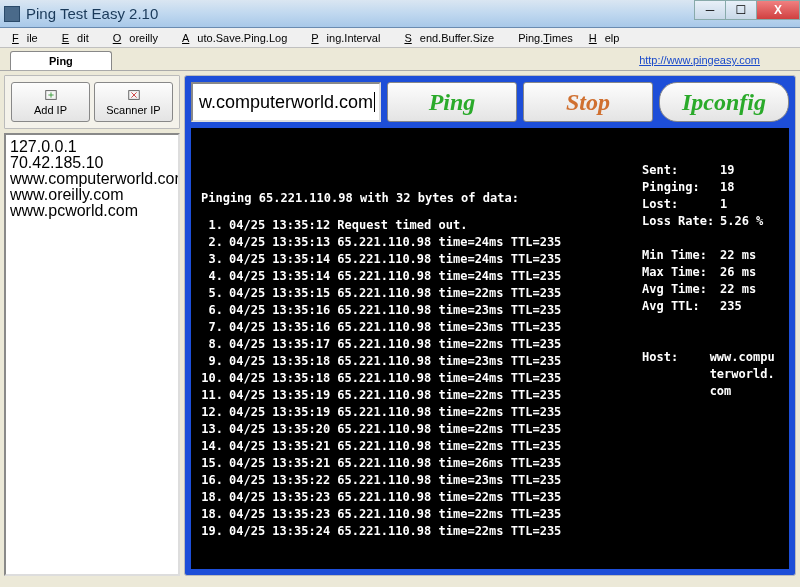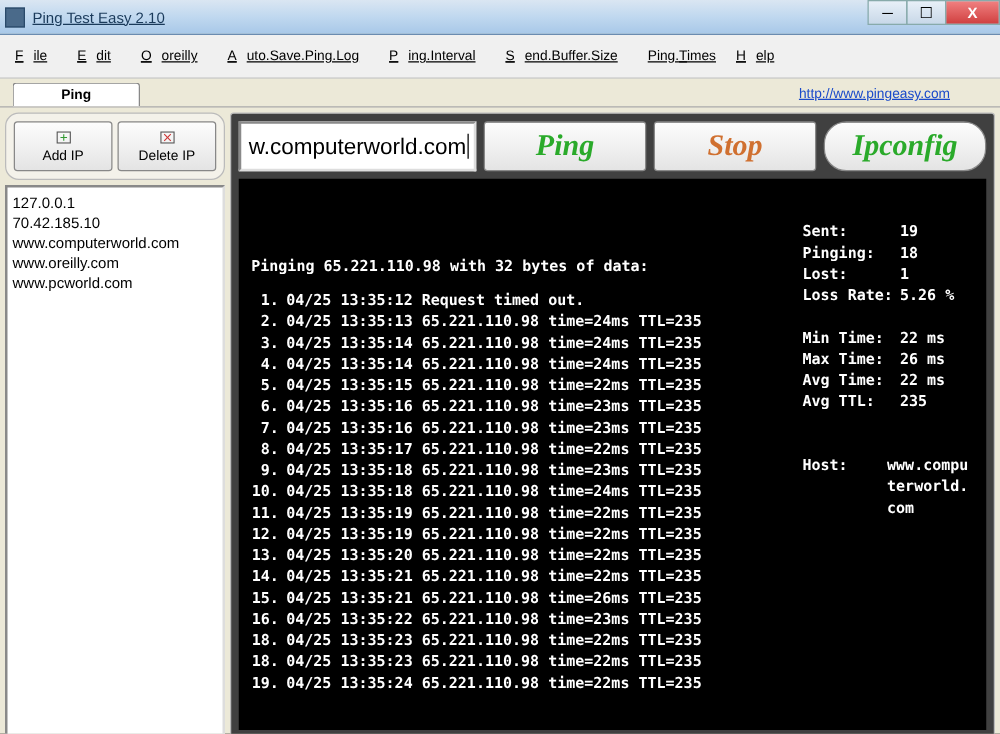--- a/index.html
+++ b/index.html
@@ -1,48 +1,48 @@
 <!DOCTYPE html>
 <html><head>
 <meta charset="utf-8">
 <style>
 * { box-sizing: border-box; margin: 0; padding: 0; }
 body { font-family: Tahoma, Arial, sans-serif; font-size: 11px; background: #ece9d8; width: 800px; height: 587px; overflow: hidden; }
 
 
 .titlebar { height: 28px; background: linear-gradient(to bottom, #dae6f2 0%, #c0d8ef 50%, #a8c8e8 100%); border-bottom: 1px solid #6a8bb0; display: flex; align-items: center; padding: 0 4px; position: relative; }
 .titlebar .icon { width: 16px; height: 16px; background: #4a6a8a; margin-right: 6px; display: inline-block; border: 1px solid #2a4a6a; }
-.titlebar .title { color: #1a3a5a; font-size: 12px; text-decoration: underline; }
+.titlebar .title { color: #1a3a5a; font-size: 15px; }
 .winbtns { position: absolute; right: 0; top: 0; display: flex; height: 20px; }
 .winbtn { width: 32px; height: 20px; border: 1px solid #8aa; background: linear-gradient(to bottom, #e8f0f8, #c8d8e8); display: flex; align-items: center; justify-content: center; font-family: Arial; font-size: 12px; margin-left: -1px; }
 .winbtn.close { width: 44px; background: linear-gradient(to bottom, #f08080, #d04040); color: white; font-weight: bold; }
 
 
-.menubar { height: 35px; background: #f0f0f0; border-bottom: 1px solid #c0c0c0; display: flex; align-items: center; padding: 0 4px; text-decoration: underline; }
+.menubar { height: 20px; background: #f0f0f0; border-bottom: 1px solid #c0c0c0; display: flex; align-items: center; padding: 0 4px; }
 .menubar span { padding: 2px 8px; cursor: default; }
 .menubar span u { text-decoration: underline; }
 
 
 .tabbar { height: 22px; background: #ece9d8; display: flex; align-items: flex-end; padding: 0 10px; }
 .tab { border: 1px solid #888; border-bottom: none; background: #f8f8f8; padding: 3px 38px; margin-right: 2px; font-size: 11px; position: relative; border-radius: 3px 3px 0 0; }
 .tab.active { background: #fff; font-weight: bold; z-index: 2; }
 .tablink { margin-left: auto; margin-right: 30px; color: #1a4aca; text-decoration: underline; padding-bottom: 4px; }
 
 
 .mainrow { display: flex; height: 510px; padding: 4px; gap: 4px; border-top: 1px solid #aaa; }
 
 
 .leftpanel { width: 176px; display: flex; flex-direction: column; gap: 4px; }
-.btnrow { display: flex; gap: 4px; border: 1px solid #bbb; border-radius: 11px; padding: 6px; background: #f4f2ea; }
+.btnrow { display: flex; gap: 4px; border: 1px solid #bbb; border-radius: 1px; padding: 6px; background: #f4f2ea; }
 .toolbtn { flex: 1; height: 40px; border: 1px solid #888; background: linear-gradient(to bottom, #fdfdfd, #e4e4e4); border-radius: 3px; display: flex; flex-direction: column; align-items: center; justify-content: center; font-size: 11px; gap: 2px; }
 .toolbtn .ic { width: 14px; height: 14px; }
-.iplist { flex: 1; border: 2px inset #ddd; background: white; padding: 4px; font-size: 12px; line-height: 16px; overflow: hidden; }
+.iplist { flex: 1; border: 2px inset #ddd; background: white; padding: 4px; font-size: 16px; line-height: 16px; overflow: hidden; }
 
 
-.rightpanel { flex: 1; display: flex; flex-direction: column; border: 1px solid #bbb; border-radius: 3px; padding: 6px; background: #404040; gap: 6px; }
+.rightpanel { flex: 1; display: flex; flex-direction: column; border: 1px solid #bbb; border-radius: 3px; padding: 6px; background: #1d4ed8; gap: 6px; }
 .actionrow { display: flex; gap: 6px; height: 40px; }
 .hostbox { width: 190px; border: 2px inset #ddd; background: white; padding: 0 6px; font-size: 18px; display: flex; align-items: center; color: #000; }
 .bigbtn { flex: 1; border: 1px solid #888; background: linear-gradient(to bottom, #fdfdfd, #e4e4e4); border-radius: 3px; display: flex; align-items: center; justify-content: center; font-family: Georgia, serif; font-size: 24px; font-weight: bold; font-style: italic; }
 .btn-ping { color: #2aaa2a; }
 .btn-stop { color: #d07030; }
 .btn-ipconfig { color: #2aaa2a; border-radius: 18px; }
 
 
 .terminal { flex: 1; background: #000; color: #fff; font-family: "Lucida Console", monospace; font-size: 12px; padding: 14px 10px 10px 10px; display: flex; overflow: hidden; font-weight: bold; }
 .termleft { flex: 1; line-height: 17px; margin-top: 48px; }
@@ -91,21 +91,21 @@
             <line x1="5" y1="8" x2="11" y2="8" stroke="#393"></line>
           </svg>
         <span>Add IP</span>
       </div>
       <div class="toolbtn">
         <svg class="ic" viewBox="0 0 16 16">
             <rect x="2" y="3" width="12" height="10" fill="none" stroke="#555"></rect>
             <line x1="5" y1="5" x2="11" y2="11" stroke="#c33"></line>
             <line x1="11" y1="5" x2="5" y2="11" stroke="#c33"></line>
           </svg>
-        <span>Delete IP</span>
+        <span>Scanner IP</span>
       </div>
     </div>
     <div class="iplist">
       <div>127.0.0.1</div>
       <div>70.42.185.10</div>
       <div>www.computerworld.com</div>
       <div>www.oreilly.com</div>
       <div>www.pcworld.com</div>
     </div>
   </div>

